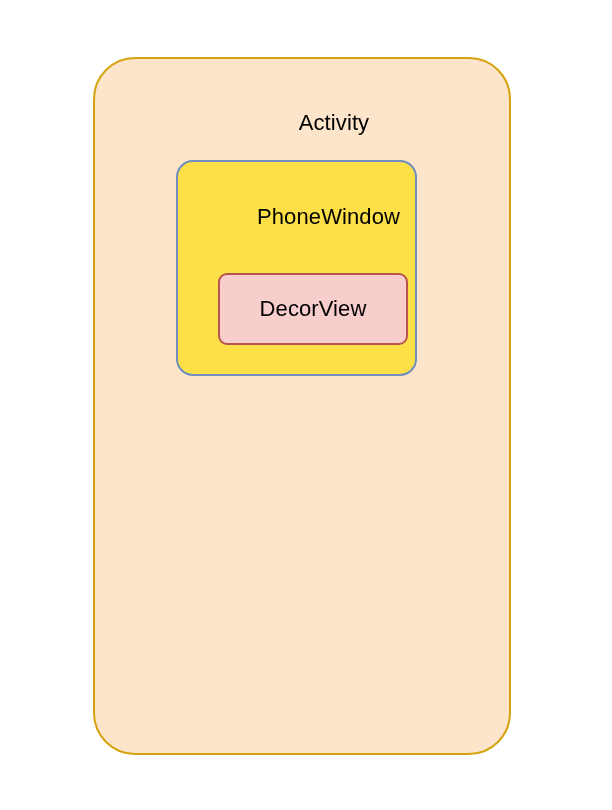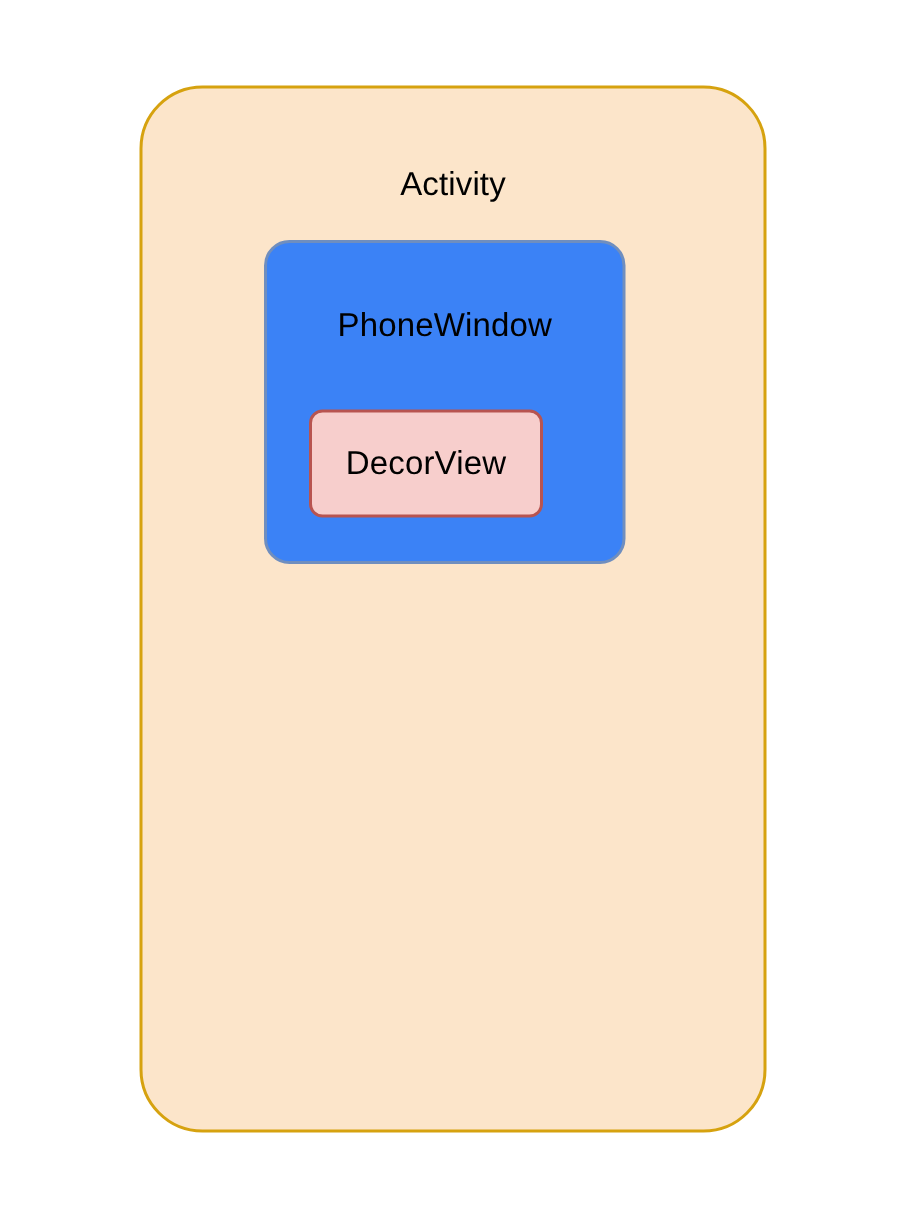--- a/index.html
+++ b/index.html
@@ -32,21 +32,21 @@
     box-sizing: border-box;
     background: #fce5ca;
     border: 2px solid #d6a20f;
     border-radius: 42px;
   }
 
   
   .blue-box {
     position: absolute;
     box-sizing: border-box;
-    background: #3b82f6;
+    background: #fde047;
     border: 2px solid #6f8ebf;
     border-radius: 17px;
   }
   .blue-box.phonewindow {
     left: 81px;   
     top: 101px;   
     width: 241px; 
     height: 216px;
   }
   .blue-box.windowmanager {
@@ -61,23 +61,23 @@
     position: absolute;
     box-sizing: border-box;
     background: #f7cecc;
     border: 2px solid #b85450;
     border-radius: 9px;
     display: flex;
     align-items: center;
     justify-content: center;
   }
   .pink-box.decorview {
-    left: 28px;   
+    left: 40px;   
     top: 111px;   
-    width: 156px; 
+    width: 190px; 
     height: 72px; 
     align-items: center;
   }
   .pink-box.viewrootimpl {
     left: 27px;   
     top: 104px;   
     width: 191px; 
     height: 82px; 
   }
 
@@ -85,20 +85,21 @@
   .box-title {
     position: absolute;
     left: 0;
     width: 100%;
     text-align: center;
     color: #000000;
     font-size: 22px;
     line-height: 26px;
     letter-spacing: 0.1px;
     white-space: nowrap;
+    padding-left: 32px;
   }
   .activity-title { top: 51px; }       
   .phonewindow-title { top: 42px; }    
   .windowmanager-title { top: 42px; }  
 
   .inner-label {
     color: #000000;
     font-size: 22px;
     line-height: 26px;
     letter-spacing: 0.1px;

